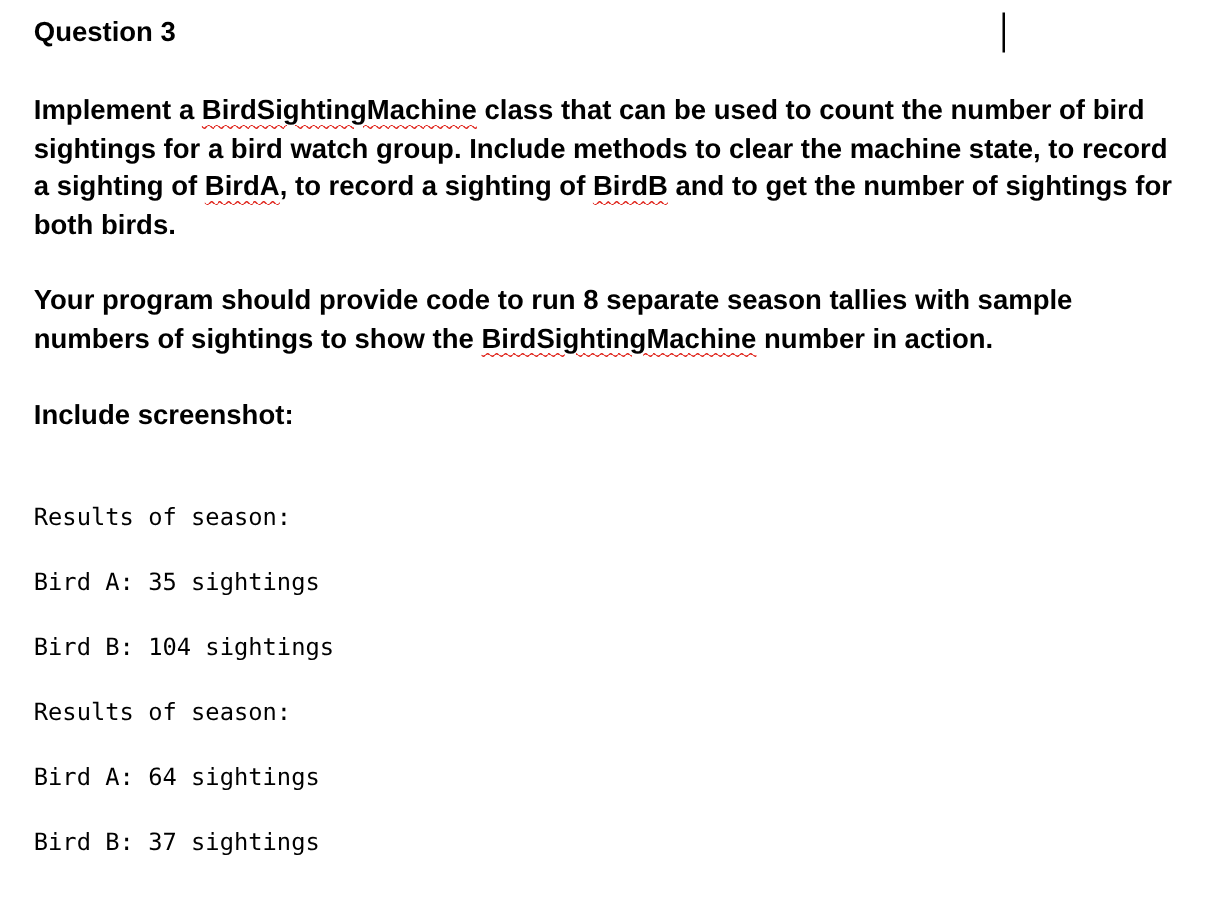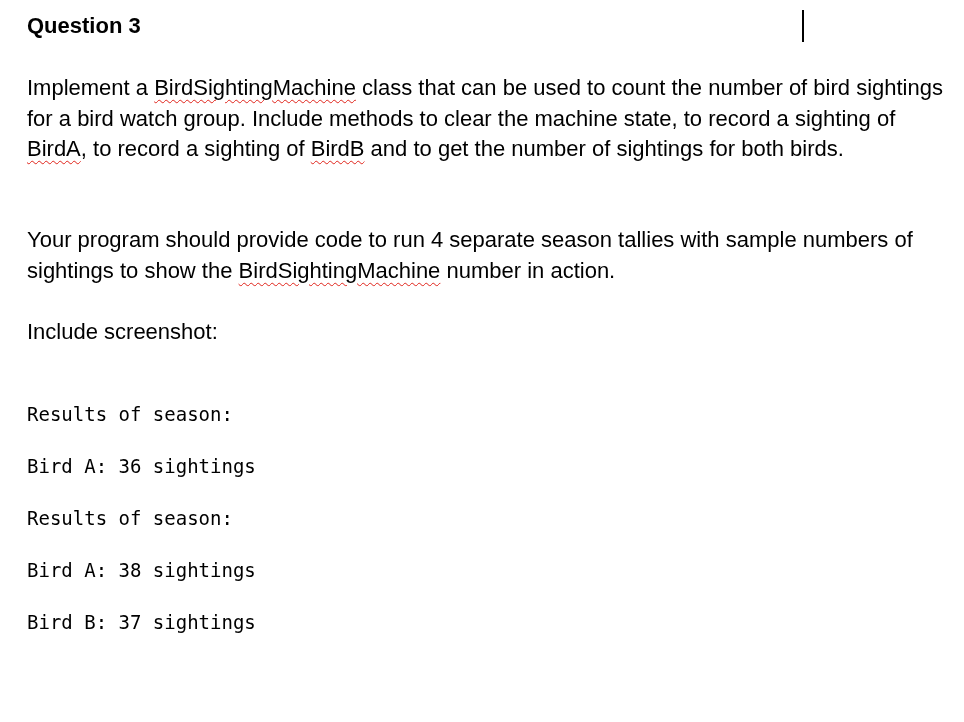--- a/index.html
+++ b/index.html
@@ -1,42 +1,43 @@
 <!DOCTYPE html>
 <html><head>
 <meta charset="utf-8">
 <style>
   html, body { margin:0; padding:0; background:#ffffff; }
   body { width:964px; height:722px; position:relative; overflow:hidden; color:#000; }
-  .sans { font-family:"Liberation Sans", sans-serif; }
+  .sans { font-family:"Liberation Sans", sans-serif;font-weight:bold; }
   .title { position:absolute; left:27px; top:13px; font-size:22px; font-weight:bold;text-align:center; }
   .cursor { position:absolute; left:802px; top:10px; width:2px; height:32px; background:#000; }
   .para { position:absolute; left:27px; font-size:22px; line-height:30.5px; width:920px; }
   .p1 { top:73px; }
   .p2 { top:225px; }
   .p3 { top:317px; }
   .sq { text-decoration: underline wavy #e0241b; text-decoration-thickness:1px; text-underline-offset:4px; }
   .code { position:absolute; left:27px; top:375px; font-family:"DejaVu Sans Mono", monospace; font-size:19px; line-height:26px; white-space:pre; }
 </style>
 </head>
 <body>
 
 <div class="title sans">Question 3</div>
 <div class="cursor"></div>
 
 <div class="para p1 sans"><span>Implement a </span><span class="sq">BirdSightingMachine</span><span> class that can be used to count the number of bird sightings for a bird watch group. Include methods to clear the machine state, to record a sighting of </span><span class="sq">BirdA</span><span>, to record a sighting of </span><span class="sq">BirdB</span><span> and to get the number of sightings for both birds.</span></div>
 
-<div class="para p2 sans"><span>Your program should provide code to run 4 separate season tallies with sample numbers of sightings to show the </span><span class="sq">BirdSightingMachine</span><span> number in action.</span></div>
+<div class="para p2 sans"><span>Your program should provide code to run 8 separate season tallies with sample numbers of sightings to show the </span><span class="sq">BirdSightingMachine</span><span> number in action.</span></div>
 
 <div class="para p3 sans">Include screenshot:</div>
 
 <div class="code">
 <div>Results of season:</div>
-<div>Bird A: 36 sightings</div>
+<div>Bird A: 35 sightings</div>
+<div>Bird B: 104 sightings</div>
 <div>Results of season:</div>
-<div>Bird A: 38 sightings</div>
+<div>Bird A: 64 sightings</div>
 <div>Bird B: 37 sightings</div>
 
 
 
 
 
 </div>
 
 </body></html>

